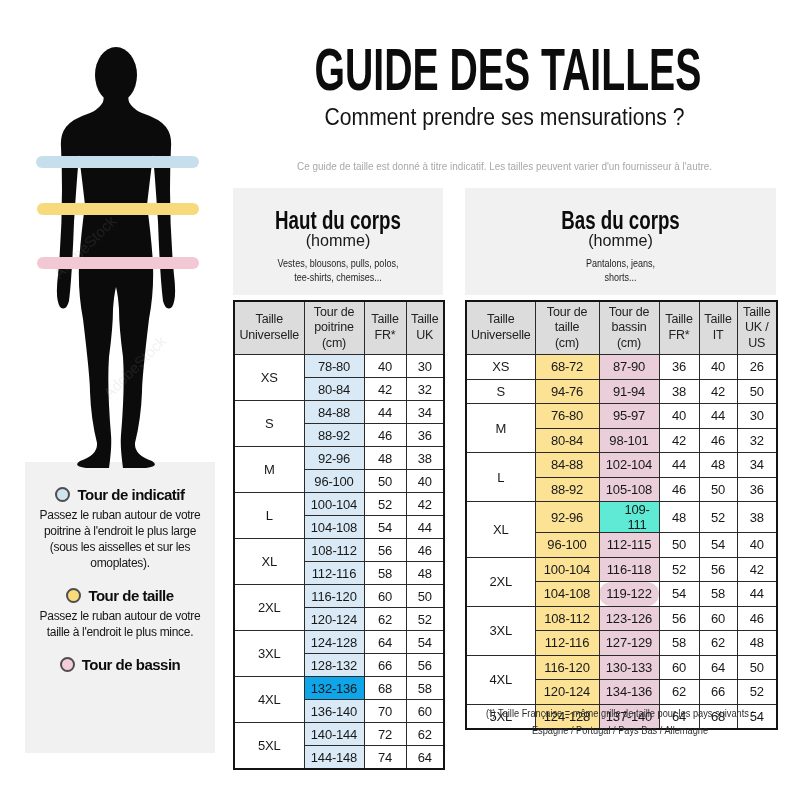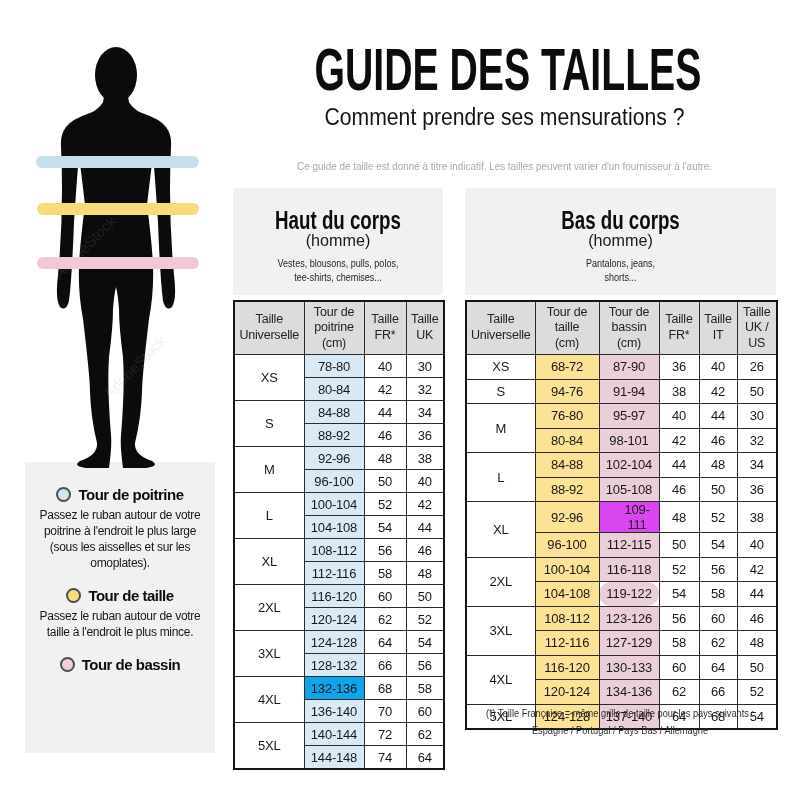--- a/index.html
+++ b/index.html
@@ -70,21 +70,21 @@
 
 <h1 class="abs" id="page-title">GUIDE DES TAILLES</h1>
 <div class="abs" id="page-subtitle">Comment prendre ses mensurations ?</div>
 <div class="abs" id="page-note">Ce guide de taille est donné à titre indicatif. Les tailles peuvent varier d'un fournisseur à l'autre.</div>
 
 <div class="abs" id="legend-panel">
   <div id="legend-items">
       <div class="leg-item">
         <div class="leg-head">
           <span class="swatch" style="background: rgb(207, 228, 239);"></span>
-          <span>Tour de poitrine</span>
+          <span>Tour de indicatif</span>
         </div>
         <div class="leg-desc">Passez le ruban autour de votre
 poitrine à l'endroit le plus large
 (sous les aisselles et sur les
 omoplates).</div>
       </div>
       <div class="leg-item">
         <div class="leg-head">
           <span class="swatch" style="background: rgb(248, 220, 124);"></span>
           <span>Tour de taille</span>
@@ -331,21 +331,21 @@
       <tr>
         <td style="background: rgb(251, 226, 148);">88-92</td>
         <td style="background: rgb(234, 207, 218);">105-108</td>
         <td>46</td>
         <td>50</td>
         <td>36</td>
       </tr>
       <tr>
         <td rowspan="2">XL</td>
         <td style="background: rgb(251, 226, 148);">92-96</td>
-        <td style="background: #d946ef; padding-left: 16px;">109-111</td>
+        <td style="background: #5eead4; padding-left: 16px;">109-111</td>
         <td>48</td>
         <td>52</td>
         <td>38</td>
       </tr>
       <tr>
         <td style="background: rgb(251, 226, 148);">96-100</td>
         <td style="background: rgb(234, 207, 218);">112-115</td>
         <td>50</td>
         <td>54</td>
         <td>40</td>

